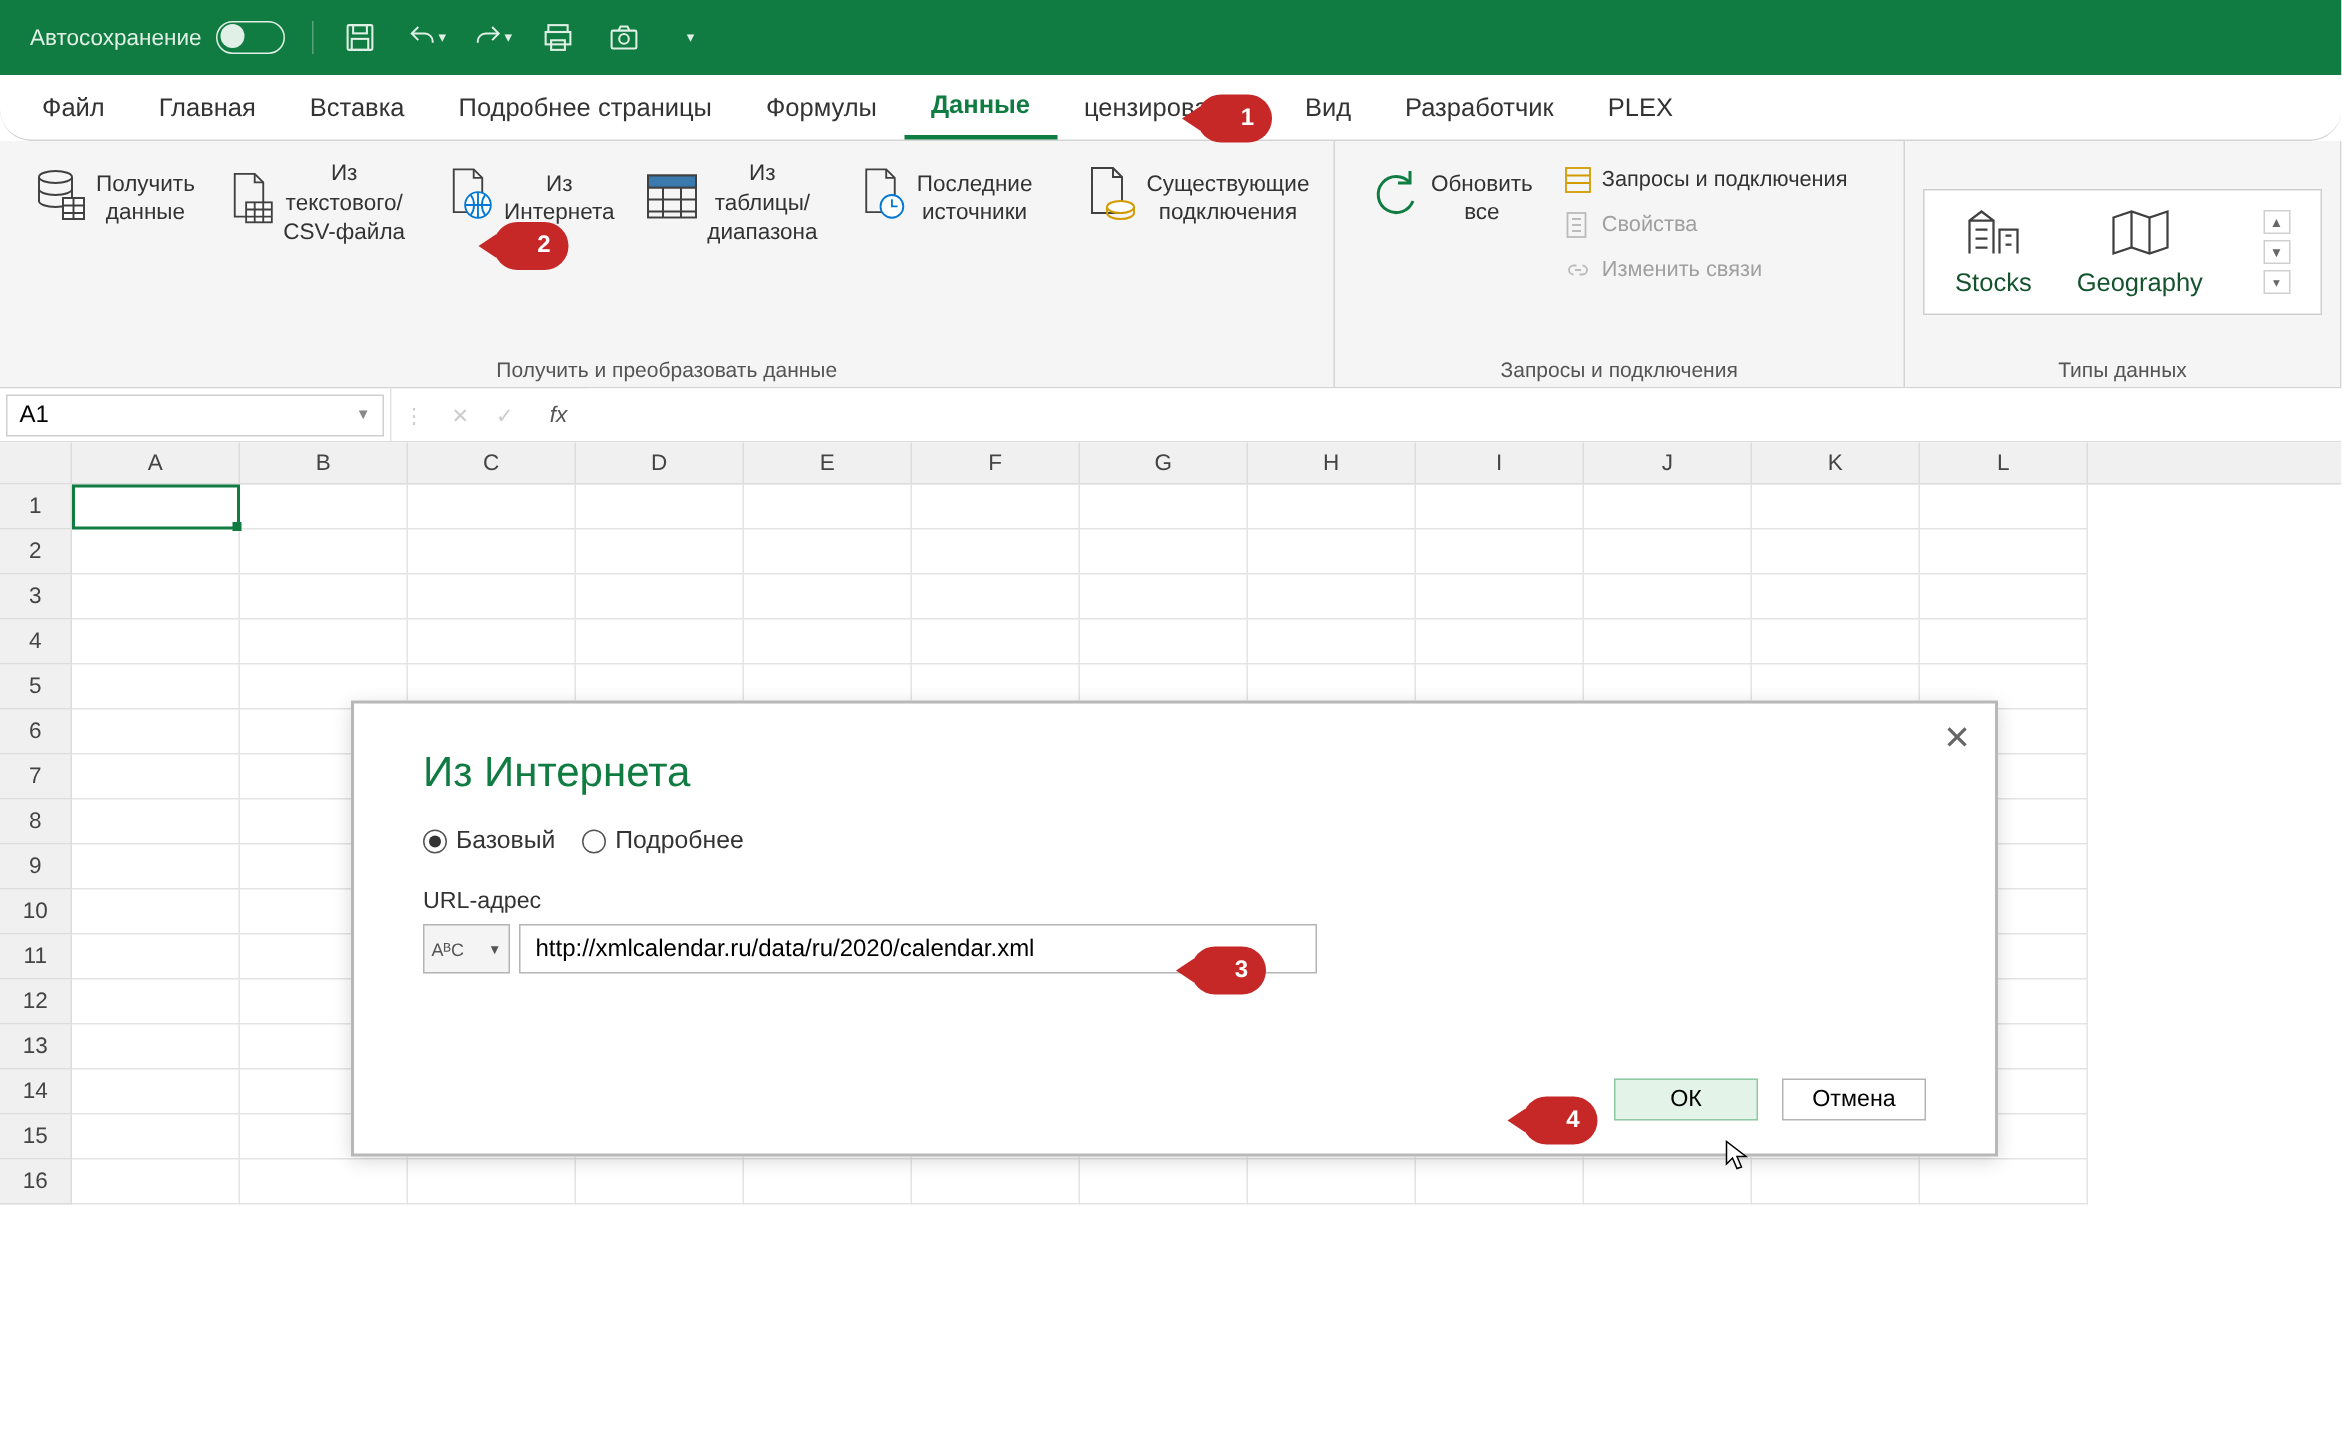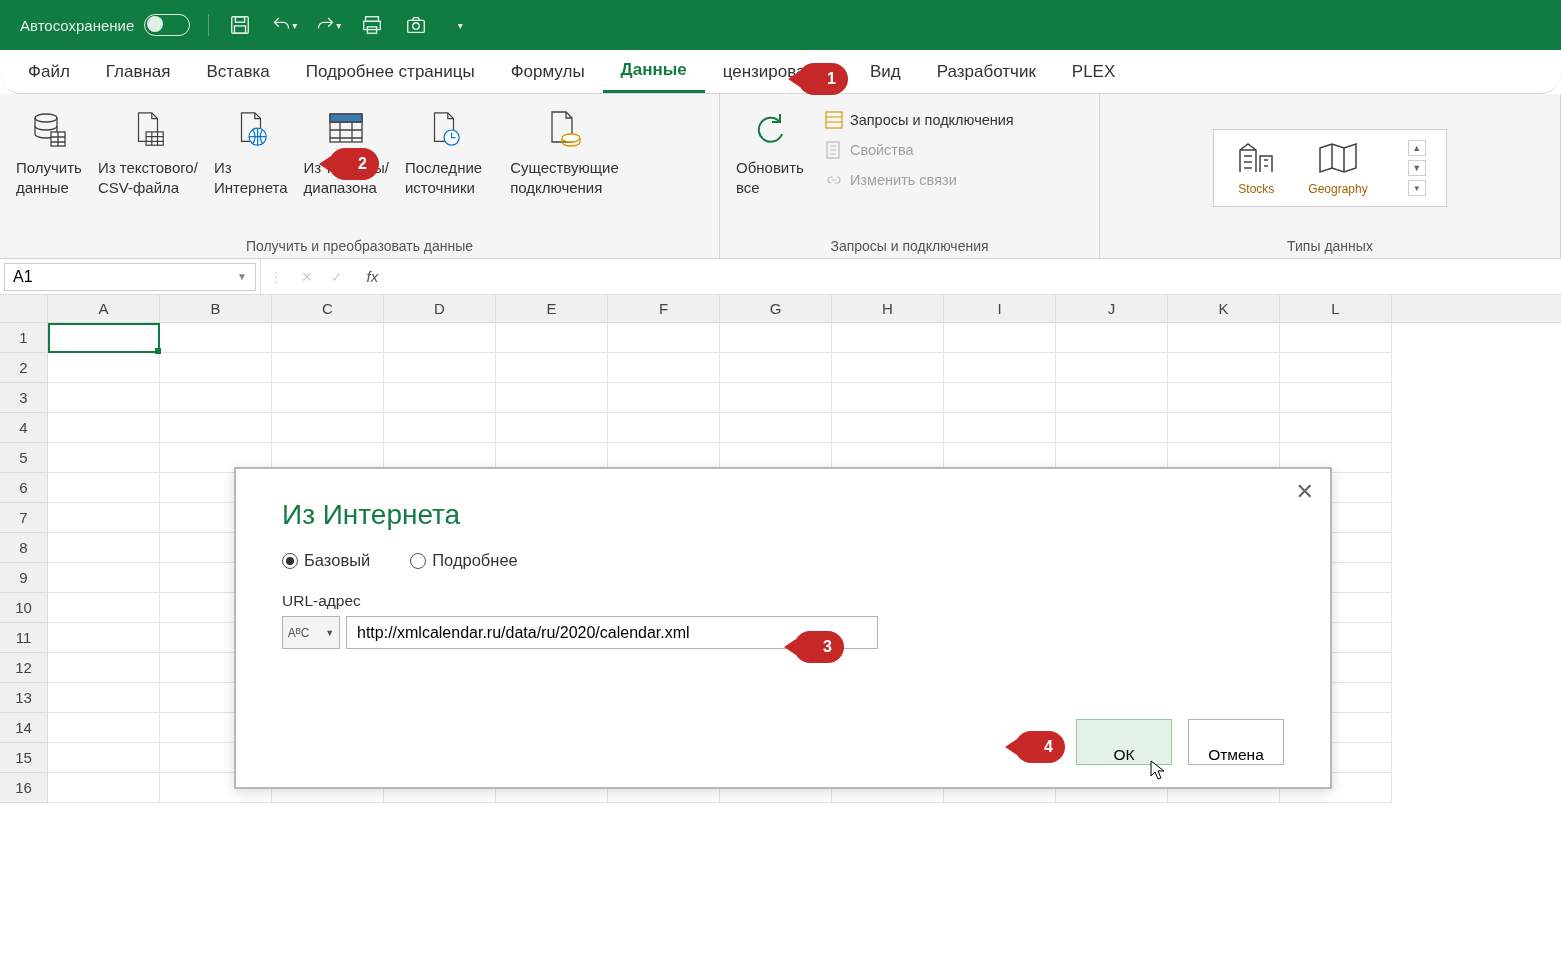--- a/index.html
+++ b/index.html
@@ -17,30 +17,30 @@
   
   .ribbon-tabs { display: flex; align-items: center; padding: 0 10px; height: 44px; border-bottom: 1px solid #d4d4d4; background: #fff; gap: 0; border-radius: 21px; }
   .tab { padding: 10px 18px; font-size: 17px; color: #333; cursor: pointer; }
   .tab.active { color: #107c41; font-weight: 600; border-bottom: 3px solid #107c41; }
 
   
   .ribbon { background: #f5f5f5; display: flex; height: 165px; border-bottom: 1px solid #d4d4d4; }
   .ribbon-group { display: flex; flex-direction: column; justify-content: space-between; padding: 8px 10px 4px; border-right: 1px solid #d4d4d4; }
   .group-items { display: flex; gap: 4px; align-items: flex-start; flex: 1; }
   .group-label { font-size: 14px; color: #555; text-align: center; padding-top: 4px; }
-  .big-btn { display: flex; flex-direction: column; align-items: center; padding: 4px 6px; cursor: pointer; }
+  .big-btn { display: flex; align-items: center; padding: 4px 6px; cursor: pointer; text-align: center; }
   .big-btn .icon-box { width: 48px; height: 48px; display: flex; align-items: center; justify-content: center; margin-bottom: 4px; }
   .big-btn span { font-size: 15px; color: #333; line-height: 1.3; }
   .small-list { display: flex; flex-direction: column; gap: 2px; padding: 4px; }
   .small-item { display: flex; align-items: center; gap: 6px; font-size: 14.5px; color: #333; padding: 4px 6px; cursor: pointer; }
   .small-item.disabled { color: #a0a0a0; }
   .small-item .mini-icon { width: 20px; height: 20px; display: flex; align-items: center; justify-content: center; }
   .types-box { display: flex; gap: 30px; padding: 10px 20px; border: 1px solid #cfcfcf; background: #fff; align-items: center; position: relative; }
   .type-item { display: flex; flex-direction: column; align-items: center; gap: 6px; }
-  .type-item span { font-size: 12px; color: #a16207; }
+  .type-item span { font-size: 17px; color: #14532d; }
   .type-arrows { display: flex; flex-direction: column; gap: 4px; margin-left: 10px;}
   .type-arrows div { width: 18px; height: 16px; border: 1px solid #cfcfcf; display: flex; align-items:center; justify-content:center; font-size:9px; color:#666;}
 
   
   .formula-row { display: flex; align-items: center; border-bottom: 1px solid #dcdcdc; background:#fff; height: 36px; }
   .name-box { width: 252px; border: 1px solid #cfcfcf; height: 28px; padding: 0 8px; font-size: 16px; display:flex; align-items:center; justify-content:space-between; margin: 4px;}
   .name-box .dd { font-size:10px; color:#888;}
   .fb-icons { display:flex; align-items:center; padding: 0 8px; gap: 18px; color:#999; font-size:14px; border-left: 1px solid #e4e4e4; height:100%;}
   .fx { font-style: italic; font-size: 15px; color: #555; padding: 0 6px; }
   .formula-input { flex:1; border:none; height:100%; padding: 0 8px; font-size:15px;}
@@ -54,30 +54,30 @@
   .row { display: flex; height: 30px; }
   .row-h { width: 48px; background: #f0f0f0; border-right: 1px solid #dcdcdc; border-bottom: 1px solid #dcdcdc; text-align: center; font-size: 15px; color: #444; line-height: 30px;}
   .cell { width: 112px; border-right: 1px solid #e4e4e4; border-bottom: 1px solid #e4e4e4; }
   .cell.selected { border: 2px solid #107c41; position: relative; }
   .cell.selected::after { content:""; position:absolute; right:-3px; bottom:-3px; width:6px; height:6px; background:#107c41;}
 
   
   .dialog { position: absolute; left: 234px; top: 467px; width: 1098px; background: #fff; border: 2px solid #b8b8b8; box-shadow: 0 3px 12px rgba(0,0,0,0.15); padding: 30px 46px 22px; }
   .dialog-close { position: absolute; right: 16px; top: 10px; font-size: 22px; color: #666; cursor: pointer; font-weight: 300;}
   .dialog h2 { font-size: 28px; font-weight: 400; color: #107c41; margin-bottom: 20px; }
-  .radio-row { display: flex; gap: 40px; margin-bottom: 22px; font-size: 16.5px; color: #333;}
+  .radio-row { display: flex; gap: 18px; margin-bottom: 22px; font-size: 16.5px; color: #333;}
   .radio { display: flex; align-items: center; gap: 6px; cursor:pointer;}
   .radio-circle { width: 16px; height: 16px; border: 1.5px solid #555; border-radius: 50%; display:flex; align-items:center; justify-content:center;}
   .radio-circle.checked::after { content:""; width:8px; height:8px; background:#333; border-radius:50%;}
   .field-label { font-size: 15.5px; color: #333; margin-bottom: 6px; }
   .url-row { display: flex; gap: 6px; align-items: center;}
   .abc-btn { width: 58px; height: 33px; border: 1px solid #b4b4b4; background: #f4f4f4; display:flex; align-items:center; justify-content:center; font-size:12px; color:#555; gap:16px;}
   .url-input { width: 532px; height: 33px; border: 1px solid #b4b4b4; padding: 0 10px; font-size: 16px; }
   .dialog-footer { display: flex; justify-content: flex-end; gap: 16px; margin-top: 70px;}
-  .dlg-btn { width: 96px; height: 46px; border: 1px solid #b4b4b4; background: #fff; font-size: 15.5px; cursor:pointer; display:flex; align-items:flex-end; justify-content:center;}
+  .dlg-btn { width: 96px; height: 28px; border: 1px solid #b4b4b4; background: #fff; font-size: 15.5px; cursor:pointer; display:flex; align-items:center; justify-content:center;}
   .dlg-btn.primary { background: #e3f3e8; border-color: #8ec9a3; }
 
   
   .callout { position: absolute; background: #c62828; color: #fff; border-radius: 16px 16px 16px 16px; height: 32px; min-width: 50px; display:flex; align-items:center; justify-content:flex-end; padding: 0 12px 0 24px; font-size:16px; font-weight:600;}
   .callout::before { content:""; position:absolute; left:-6px; top:50%; transform:translateY(-50%); width:0; height:0; }
   .callout.c1 { top: 63px; left: 798px;}
   .callout.c2 { top: 148px; left: 329px;}
   .callout.c3 { top: 631px; left: 794px;}
   .callout.c4 { top: 731px; left: 1015px;}
   .callout-tail-left::before { border-top: 8px solid transparent; border-bottom: 8px solid transparent; border-right: 12px solid #c62828; left:-10px;}

